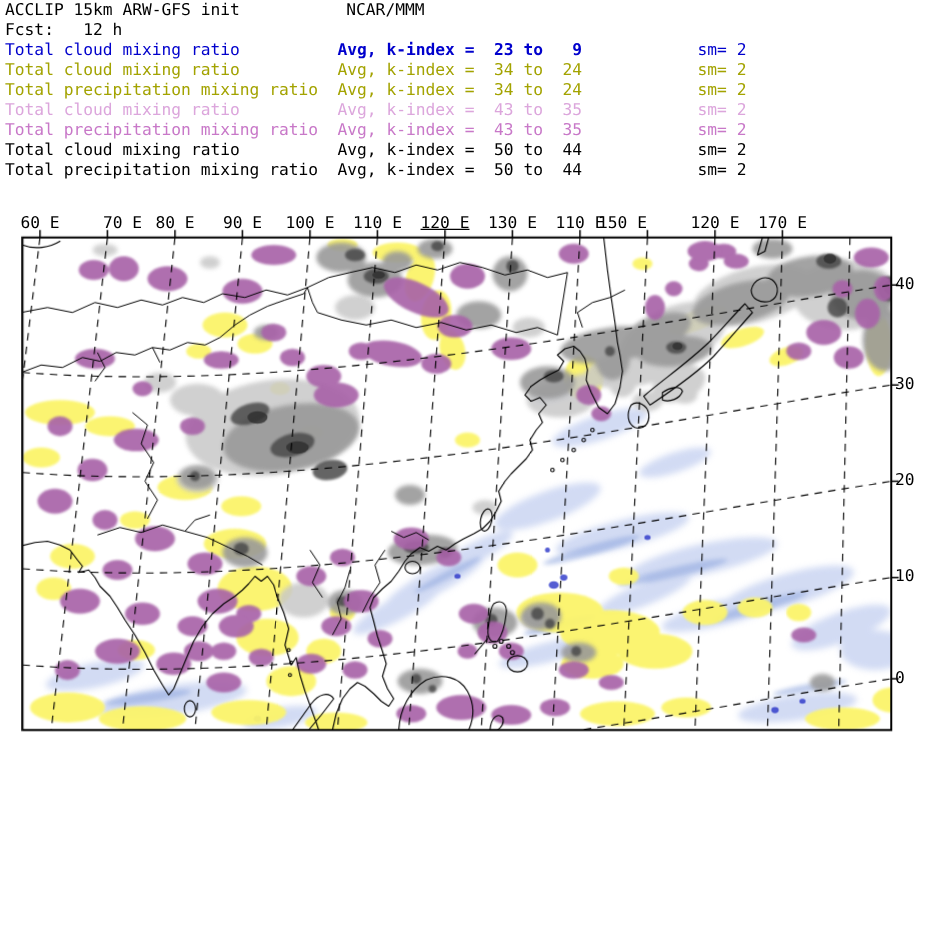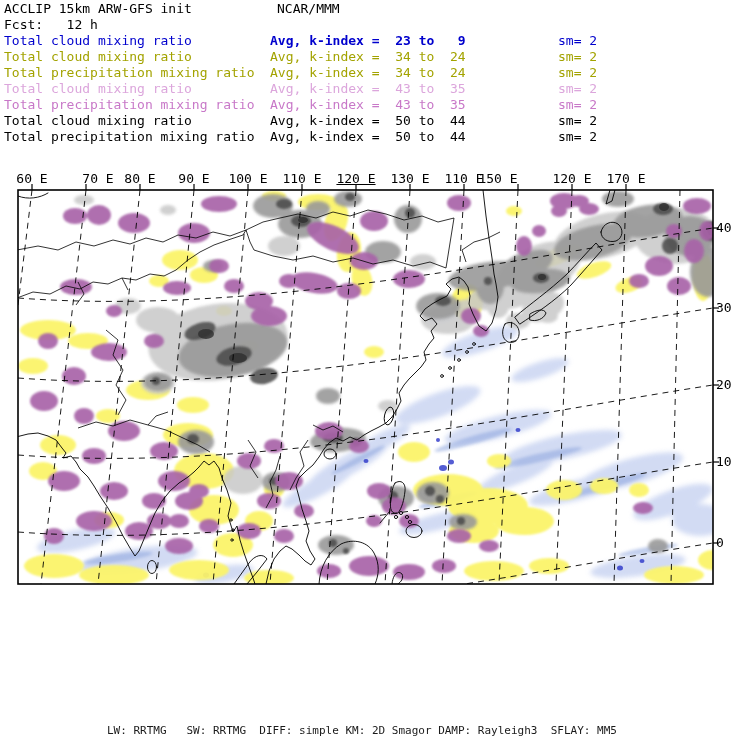--- a/index.html
+++ b/index.html
@@ -439,15 +439,14 @@
           <line x1="608" y1="-6" x2="608" y2="0"></line>
         <line x1="695" y1="38" x2="701" y2="38"></line>
           <line x1="695" y1="118" x2="701" y2="118"></line>
         <line x1="695" y1="195" x2="701" y2="195"></line>
           <line x1="695" y1="272" x2="701" y2="272"></line>
         <line x1="695" y1="353" x2="701" y2="353"></line>
       </g>
     </svg>
   </div>
 
-  <div class="ft" style="left:107px;top:725px">LW: RRTMG   SW: RRTMG  DIFF: simple KM: 2D Smagor DAMP: Rayleigh3  SFLAY: MM5</div>
 
 </div>
 
 </body></html>

